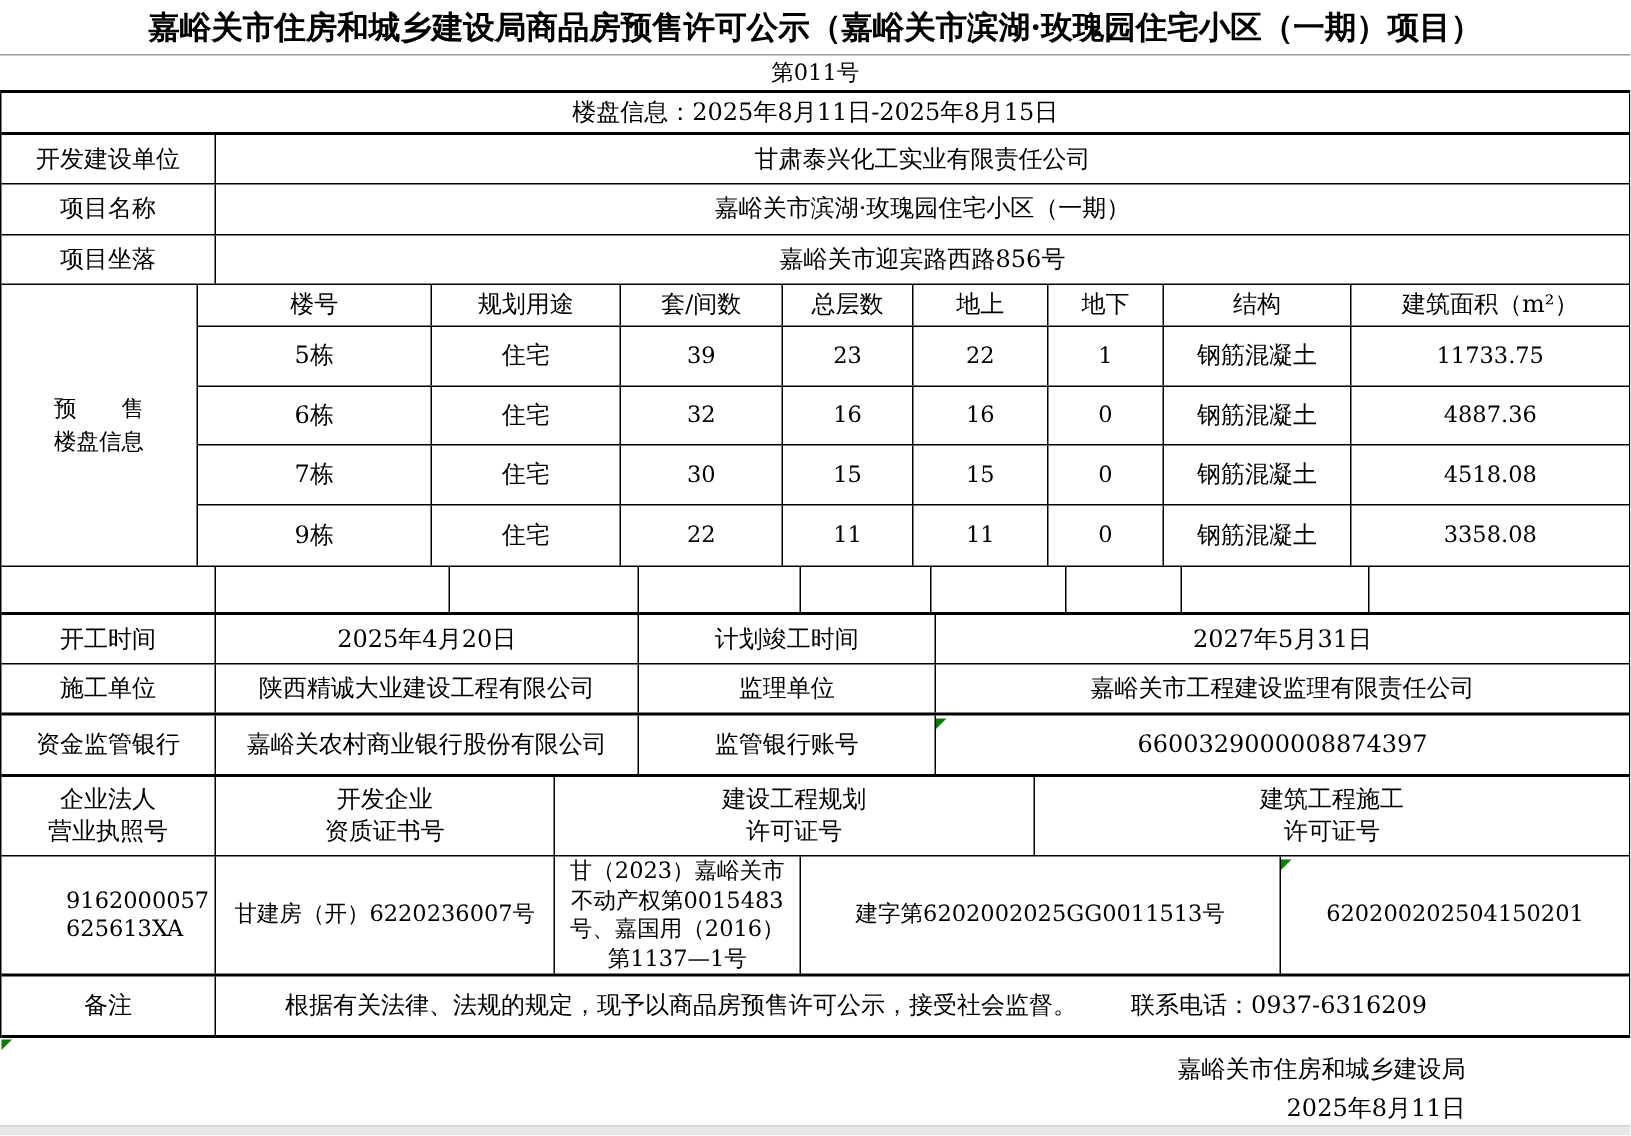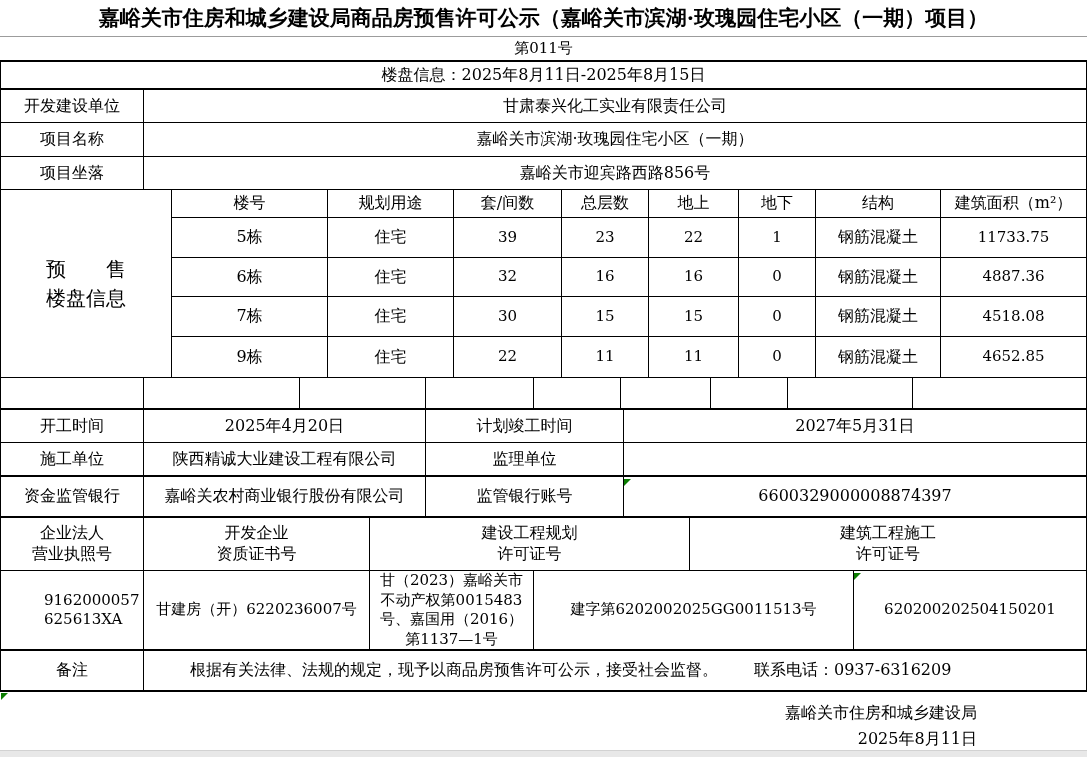--- a/index.html
+++ b/index.html
@@ -29,21 +29,21 @@
     height: 25px; display:flex; align-items:center; justify-content:center;
     font-size: 15px; border-bottom: 2px solid #000;
   }
   .w143{width:143px}.w156{width:156px}.w126{width:126px}.w108{width:108px}
   .w87{width:87px}.w90{width:90px}.w77{width:77px}.w125{width:125px}
   .w226{width:226px}.w164{width:164px}.w320{width:320px}
   .w282{width:282px}.w198{width:198px}
   .fx{flex:1}
   
   .presale { display:flex; height:188px; border-bottom:1px solid #000; }
-  .presale-label { width:171px; border-right:1px solid #000; display:flex; align-items:center; justify-content:center; text-align:center; font-size:20px; line-height:1.45;}
+  .presale-label { width:131px; border-right:1px solid #000; display:flex; align-items:center; justify-content:center; text-align:center; font-size:15px; line-height:1.45;}
   .presale-right { flex:1; display:flex; flex-direction:column; }
   .presale-right .row:last-child { border-bottom: none; }
   .small-num { font-size: 15px; }
   .lic-val { font-size: 15px; }
   .break { word-break: break-all; }
   .remark-text { padding-left: 3px; }
   .contact { margin-left: 36px; }
   .footer-block { position:absolute; left:617px; top:700px; width:360px; text-align:right; font-size:16px; line-height:26px; }
   .bottom-strip { position:absolute; left:0; bottom:0; width:1087px; height:7px; background:#e8e8e8; border-top:1px solid #d2d2d2; }
   .tri { position:absolute; width:0; height:0; border-top:7px solid #0a7c00; border-right:7px solid transparent; }
@@ -121,21 +121,21 @@
           <div class="cell fx last small-num">4518.08</div>
         </div>
         <div class="row" style="height:40px">
           <div class="cell w156">9栋</div>
           <div class="cell w126">住宅</div>
           <div class="cell w108 small-num">22</div>
           <div class="cell w87 small-num">11</div>
           <div class="cell w90 small-num">11</div>
           <div class="cell w77 small-num">0</div>
           <div class="cell w125">钢筋混凝土</div>
-          <div class="cell fx last small-num">4652.85</div>
+          <div class="cell fx last small-num">3358.08</div>
         </div>
       </div>
     </div>
 
     <div class="row bb2" style="height:32px">
       <div class="cell w143"></div>
       <div class="cell w156"></div>
       <div class="cell w126"></div>
       <div class="cell w108"></div>
       <div class="cell w87"></div>
@@ -149,20 +149,21 @@
       <div class="cell w143">开工时间</div>
       <div class="cell w282">2025年4月20日</div>
       <div class="cell w198">计划竣工时间</div>
       <div class="cell fx last">2027年5月31日</div>
     </div>
 
     <div class="row bb2" style="height:34px">
       <div class="cell w143">施工单位</div>
       <div class="cell w282">陕西精诚大业建设工程有限公司</div>
       <div class="cell w198">监理单位</div>
+      <div class="cell fx last">嘉峪关市工程建设监理有限责任公司</div>
     </div>
 
     <div class="row bb2" style="height:41px">
       <div class="cell w143">资金监管银行</div>
       <div class="cell w282">嘉峪关农村商业银行股份有限公司</div>
       <div class="cell w198">监管银行账号</div>
       <div class="cell fx last">6600329000008874397</div>
     </div>
 
     <div class="row" style="height:53px">

